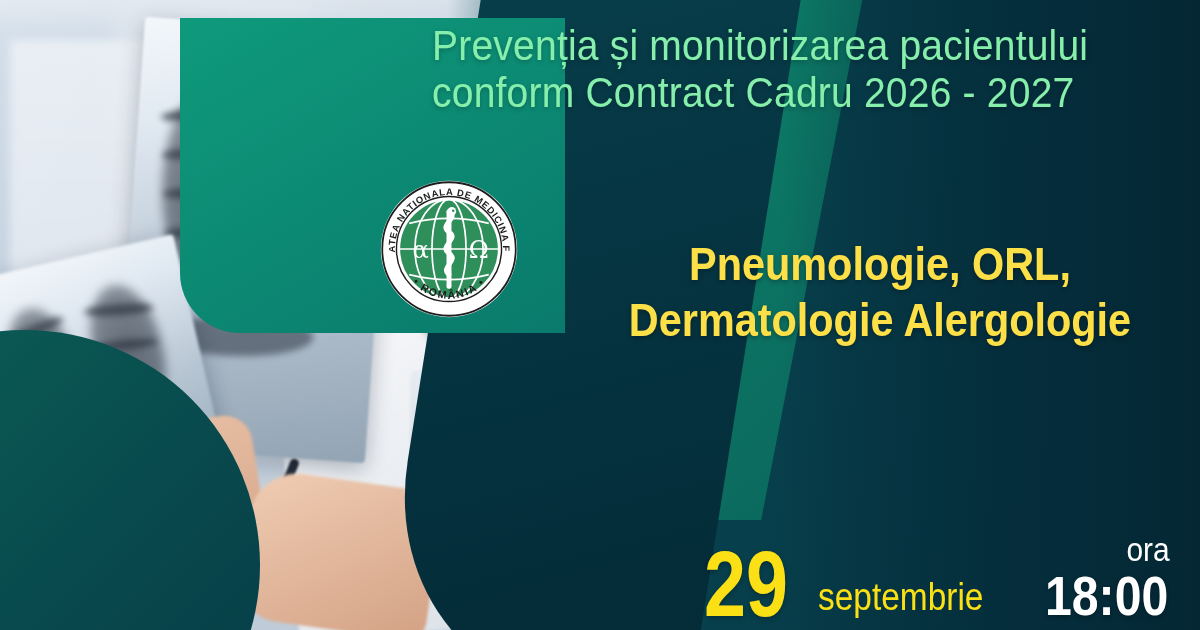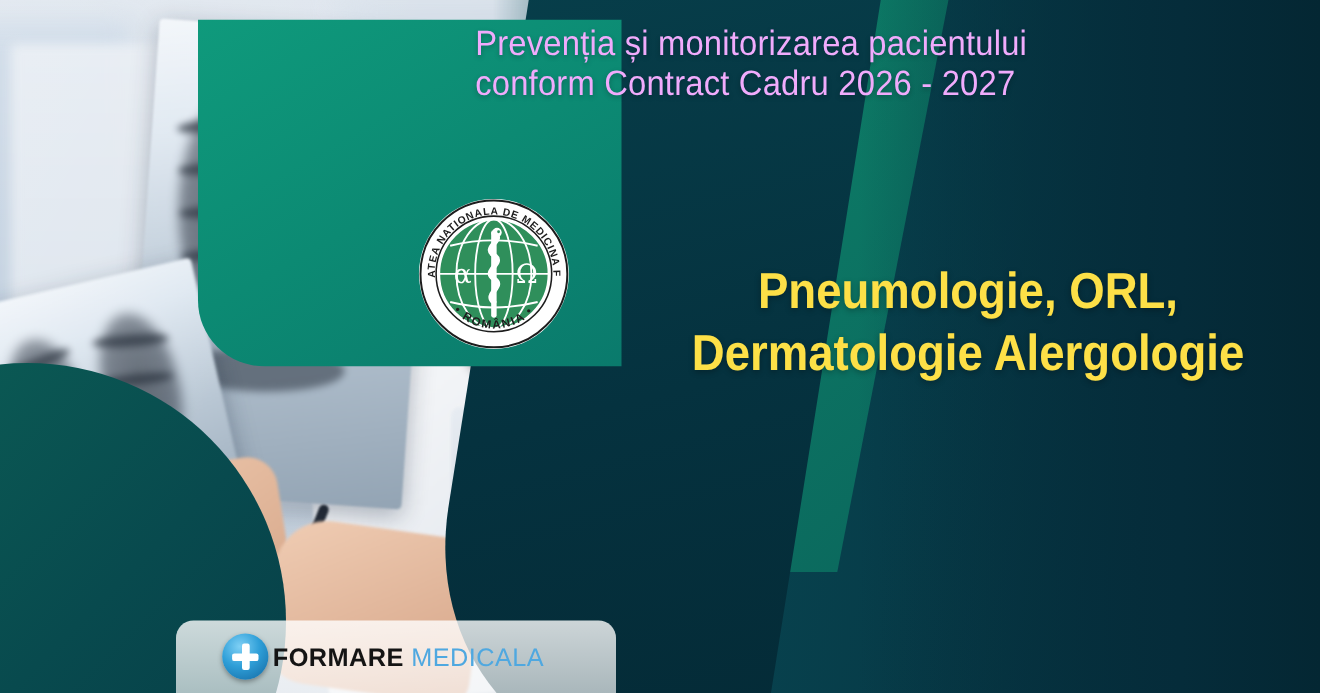--- a/index.html
+++ b/index.html
@@ -108,21 +108,21 @@
     background:linear-gradient(100deg,#0b2b38 0%,#0d2f3c 50%,#0a2733 100%);
     display:flex;align-items:center;justify-content:center;}
   .badge-text{color:#fff;font-weight:700;font-size:35px;letter-spacing:.2px;
     transform:scaleX(.78);white-space:nowrap;font-family:"Liberation Sans", sans-serif;}
 
   
   .snmf{position:absolute;left:378px;top:178px;width:142px;height:142px;z-index:6;}
 
   
   .title{position:absolute;left:432px;top:22px;width:760px;z-index:7;
-    color:#f0abfc;font-size:32px;line-height:1.12;font-weight:400;
+    color:#86efac;font-size:42px;line-height:1.12;font-weight:400;
     letter-spacing:.2px;text-shadow:0 2px 5px rgba(0,0,0,.25);}
   .title div{transform:scaleX(.93);transform-origin:left center;white-space:nowrap;}
   .title .l2{text-align:left;}
 
   .subject{position:absolute;left:560px;top:236px;width:640px;z-index:7;
     color:#fde047;font-size:46px;font-weight:700;line-height:1.22;text-align:center;
     text-shadow:0 2px 6px rgba(0,0,0,.3);}
   .subject div{transform:scaleX(.9);white-space:nowrap;}
 
   .when{position:absolute;left:620px;top:492px;width:580px;height:132px;z-index:7;
@@ -264,23 +264,23 @@
   <div class="title">
     <div class="l1">Prevenția și monitorizarea pacientului</div>
     <div class="l2">conform Contract Cadru 2026 - 2027</div>
   </div>
 
   <div class="subject">
     <div>Pneumologie, ORL,</div>
     <div>Dermatologie Alergologie</div>
   </div>
 
-
-  <div class="fm-bar">
-    <span class="fm-badge">
-      <span class="fm-cross"></span>
+  <div class="when">
+    <span class="day">29</span>
+    <span class="month">septembrie</span>
+    <span class="timebox">
+      <span class="ora">ora</span>
+      <span class="time">18:00</span>
     </span>
-    <span class="fm-text">
-      <span class="fm-a">FORMARE</span><span>&nbsp;</span><span class="fm-b">MEDICALA</span>
-    </span>
-  </div>
+  </div>
+
 
 </div>
 
 </body></html>

